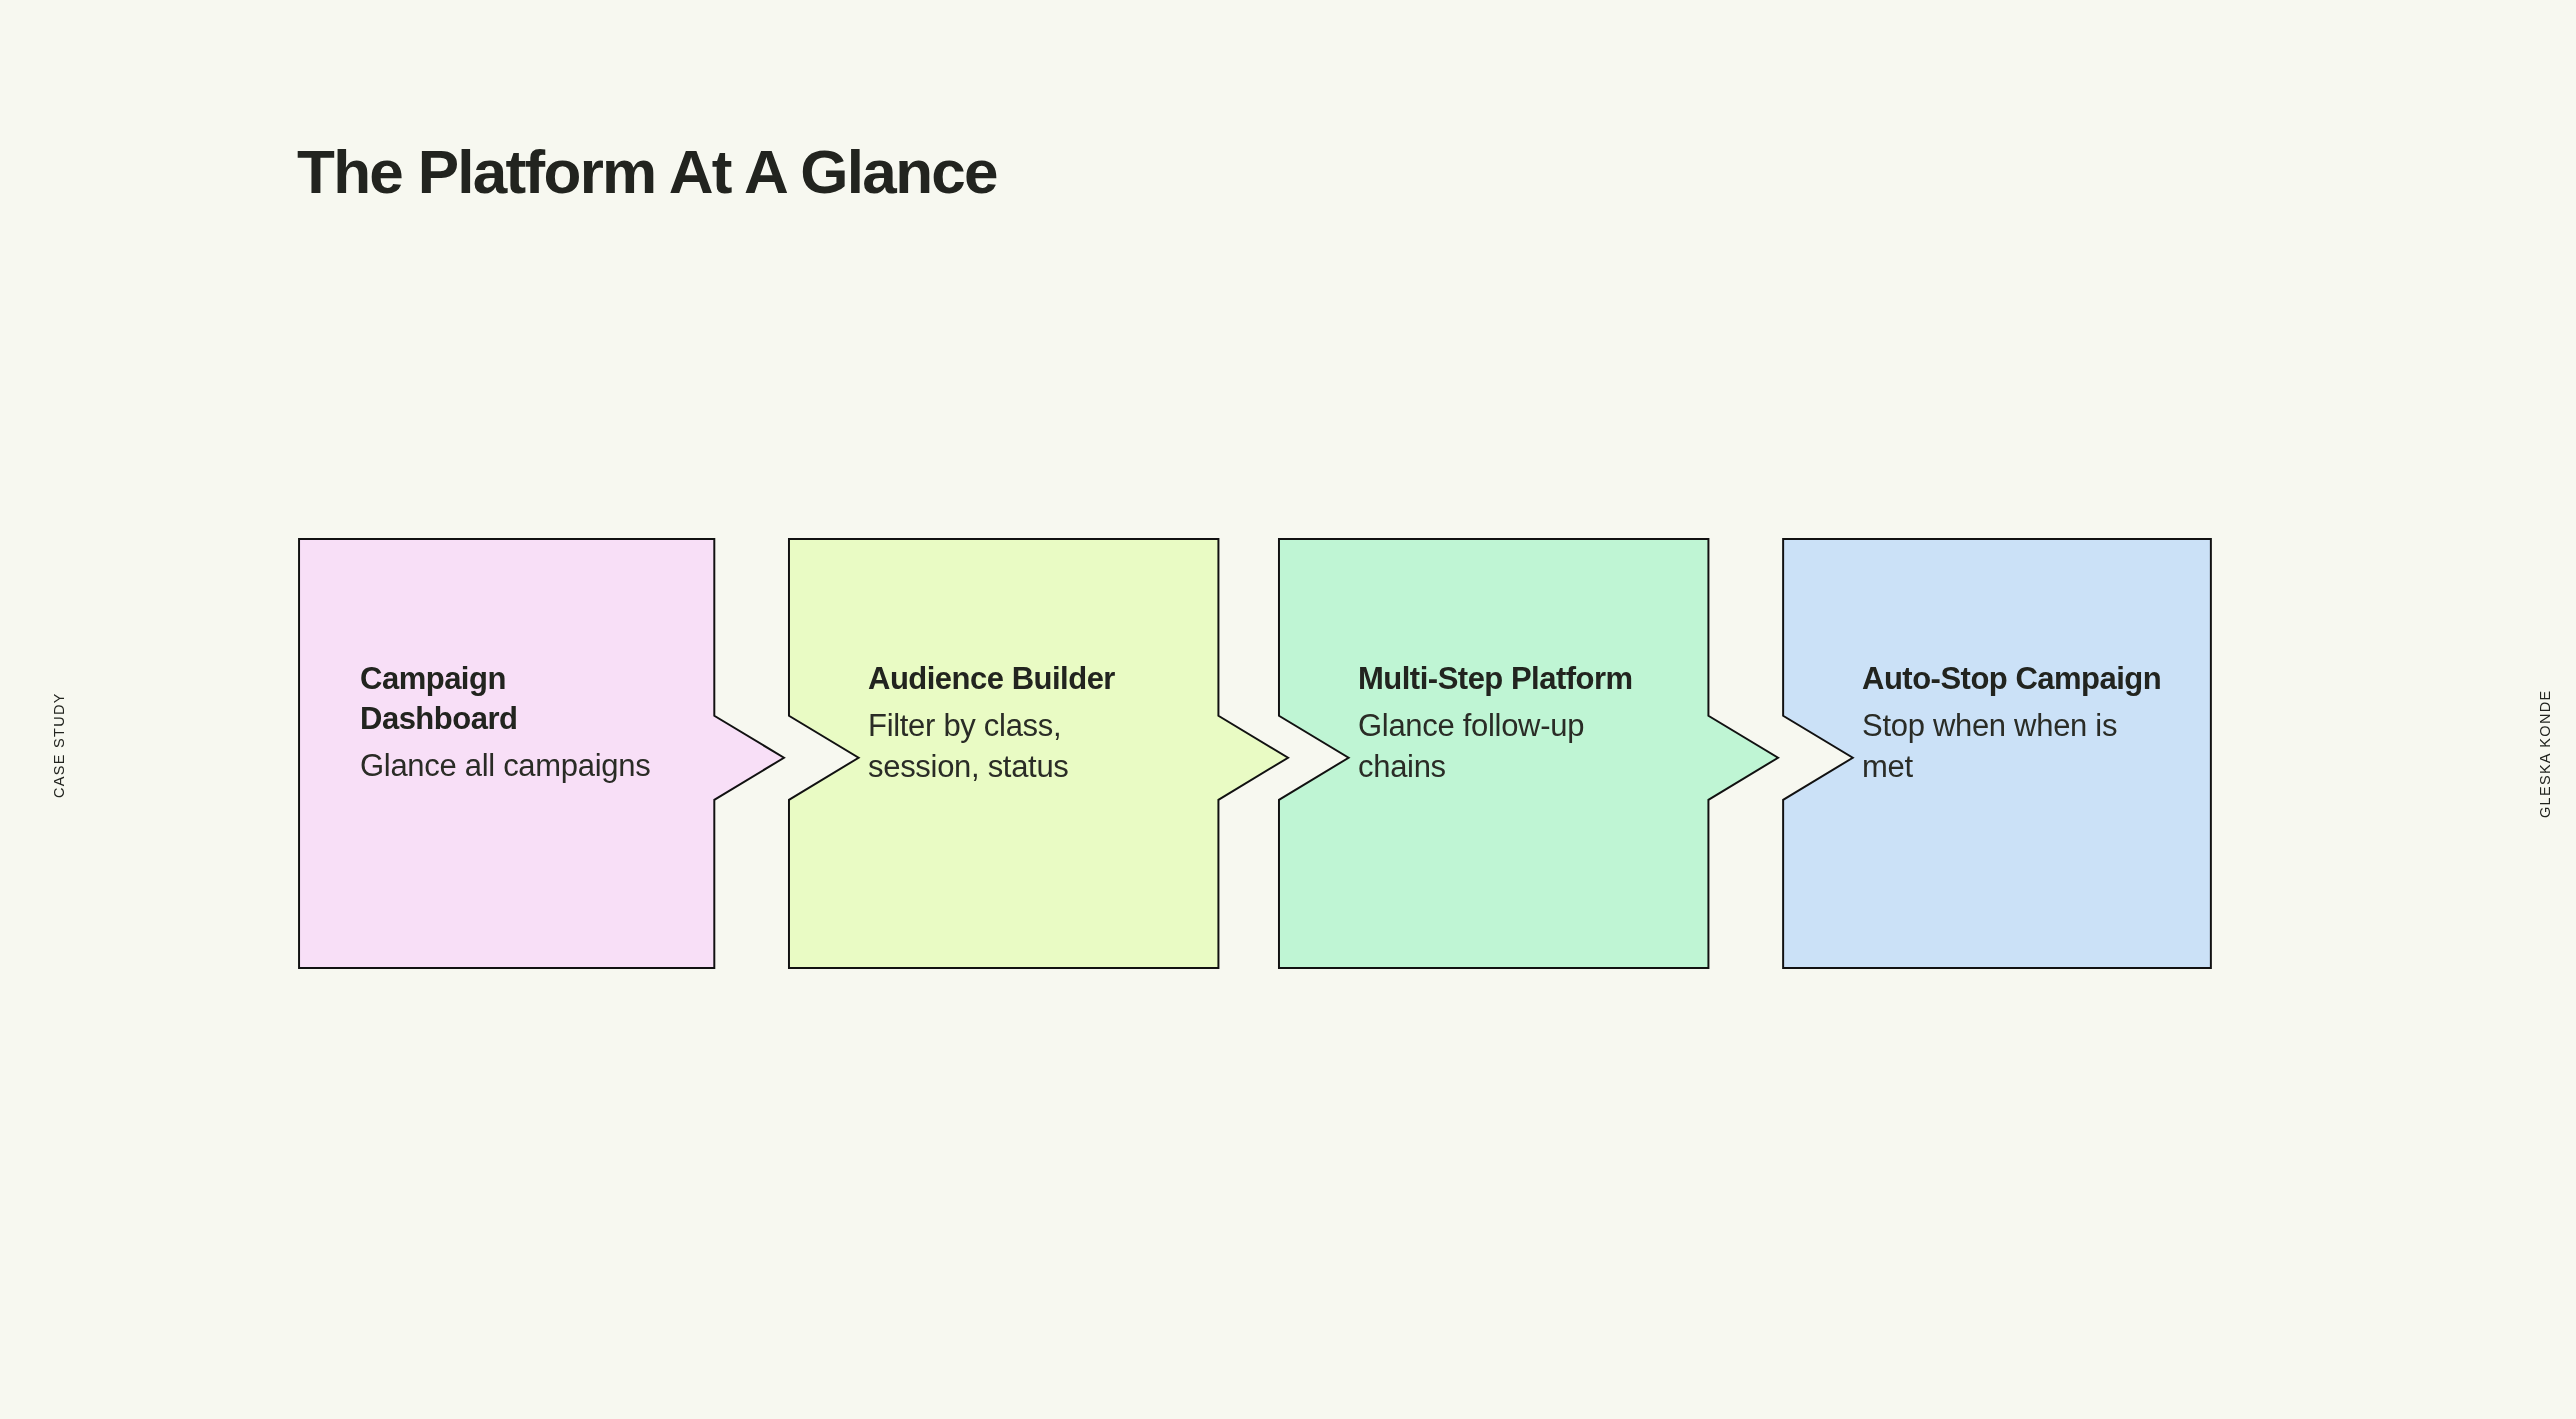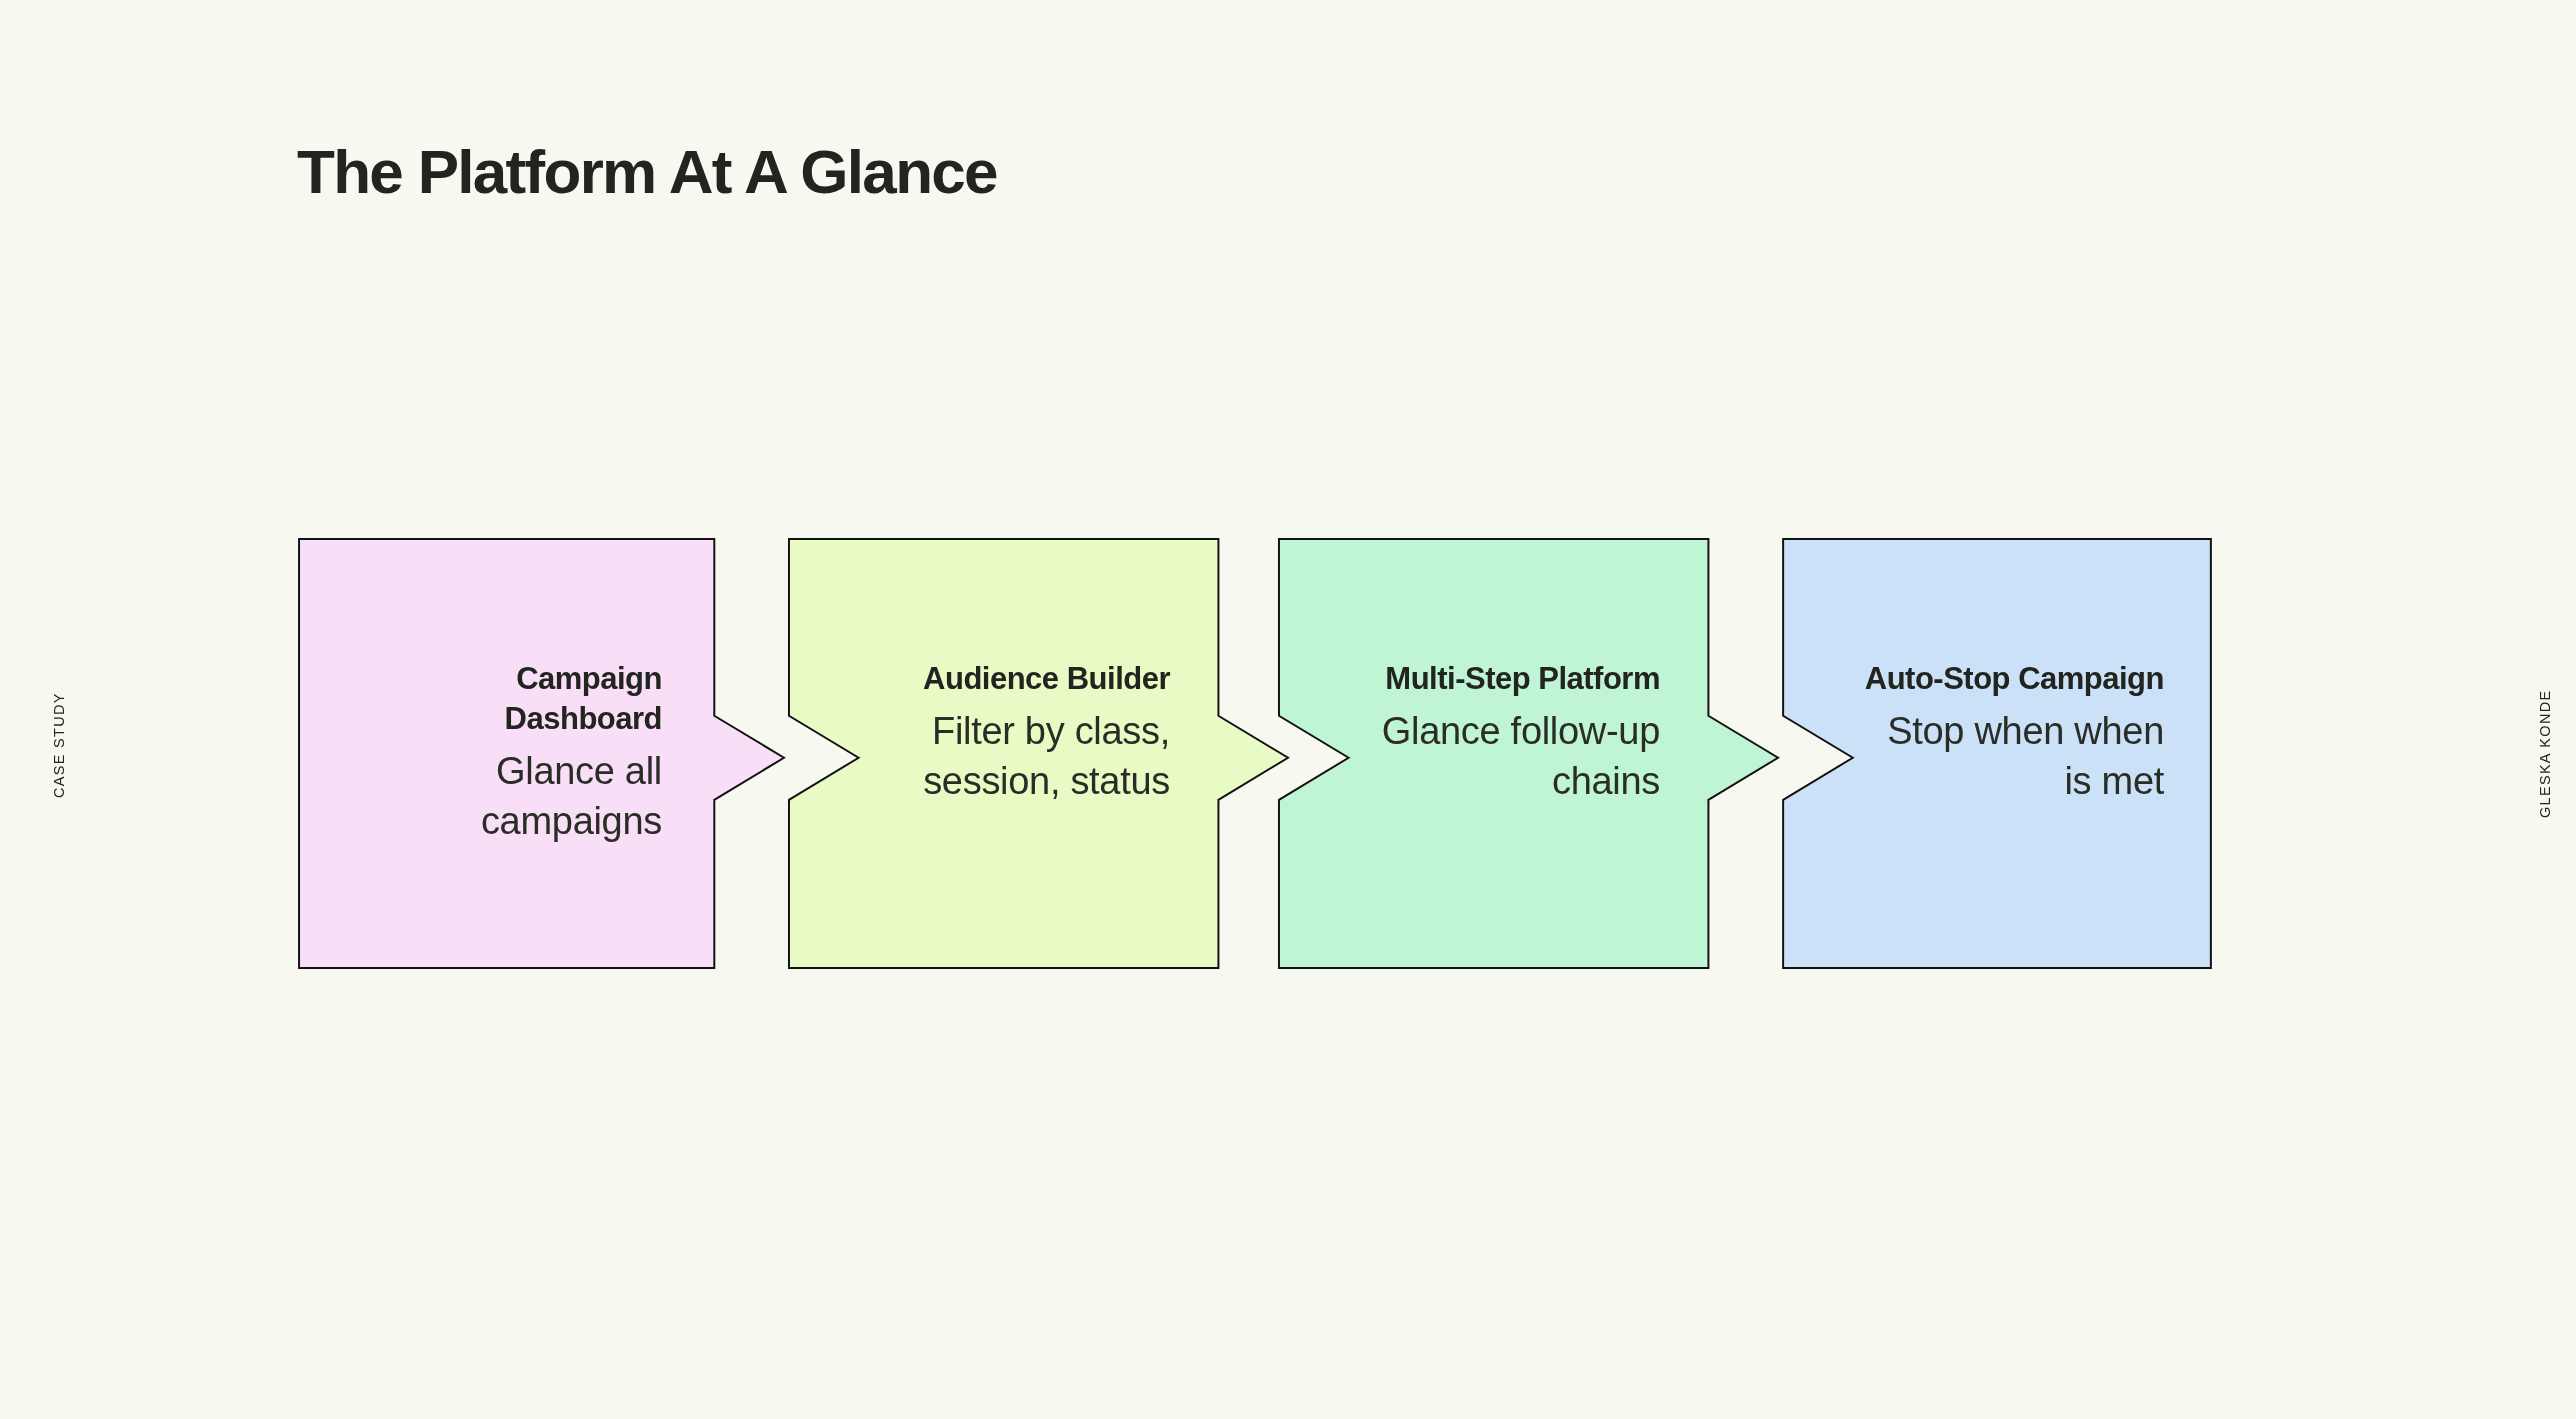--- a/index.html
+++ b/index.html
@@ -84,35 +84,34 @@
     top: 0;
     display: block;
     overflow: visible;
   }
 
   .flow-card-body {
     position: absolute;
     left: 63px;
     top: 122px;
     width: 302px;
-    text-align: right;
   }
 
   .flow-card-title {
     font-size: 31px;
     line-height: 1.30;
     font-weight: 700;
     letter-spacing: -0.5px;
     color: #22241F;
     margin-bottom: 6.6px;
     font-family: "Liberation Sans", sans-serif;
   }
 
   .flow-card-desc {
-    font-size: 38px;
+    font-size: 31px;
     line-height: 1.32;
     font-weight: 400;
     letter-spacing: -0.3px;
     color: #2A2C26;
     font-family: "Liberation Sans", sans-serif;
   }
 </style>
 </head>
 <body>
 

